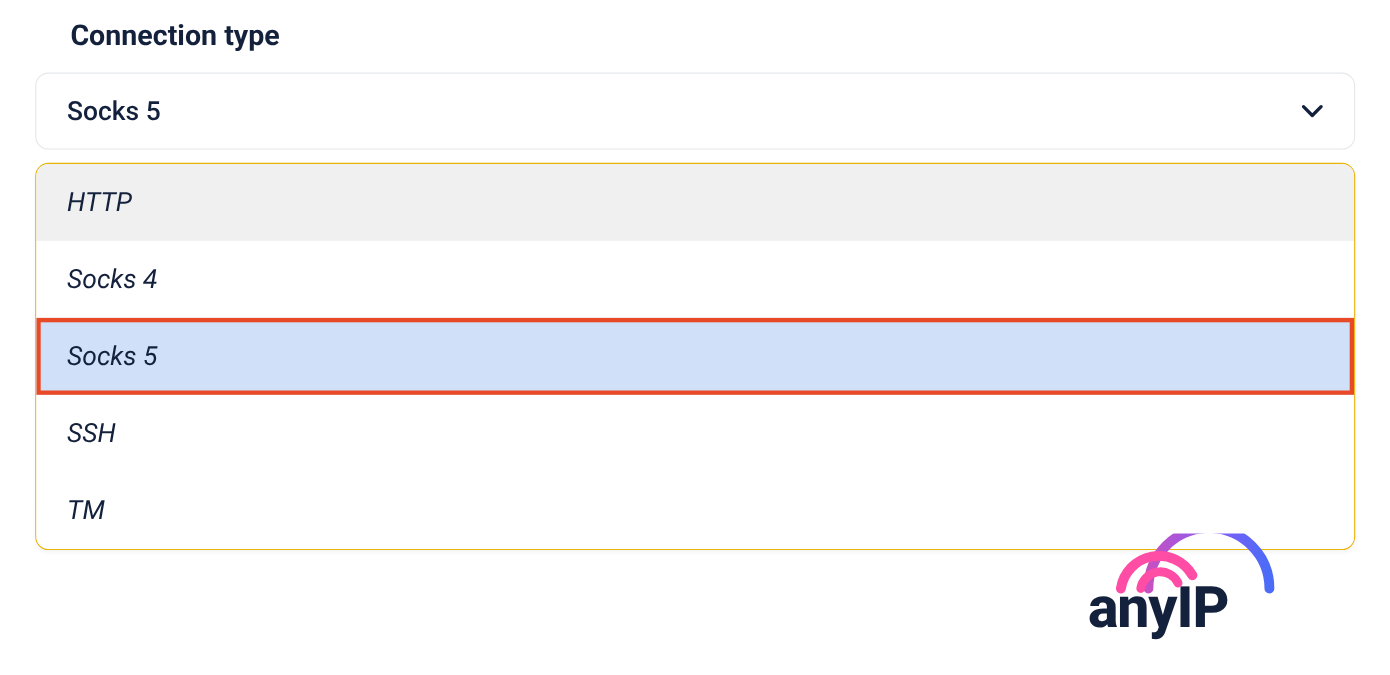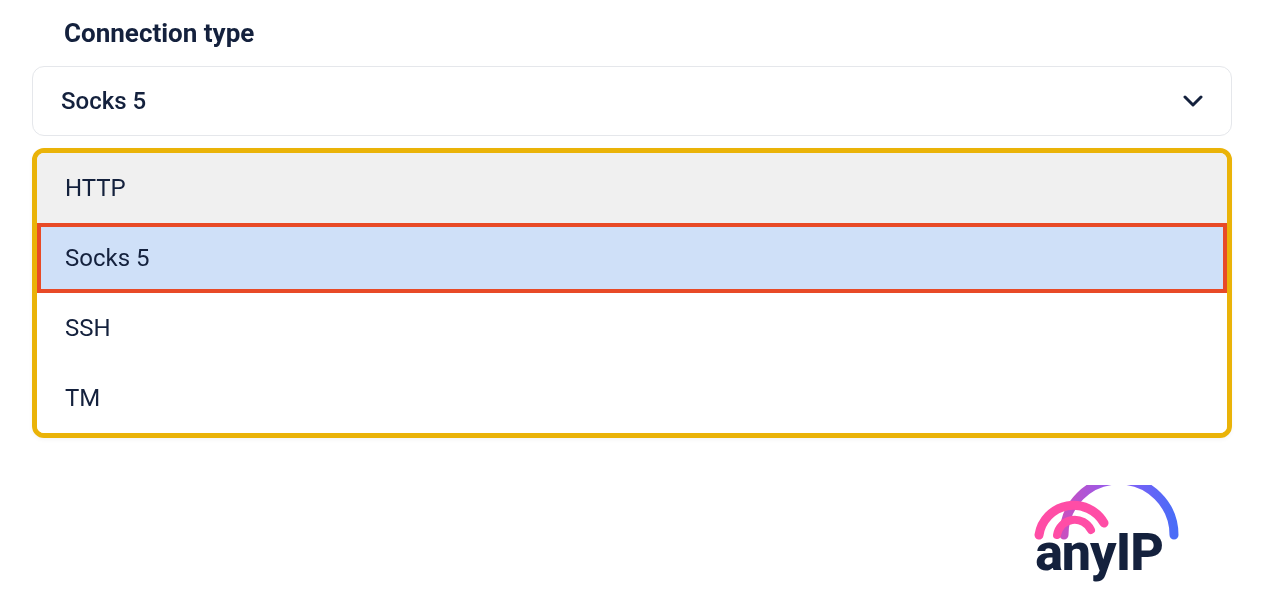--- a/index.html
+++ b/index.html
@@ -61,24 +61,25 @@
       width: 20px;
       height: 12px;
     }
     
     .dropdown-list {
       position: absolute;
       top: 82px;
       left: 0;
       right: 0;
       background: #ffffff;
-      border: 5px solid #eab308;
+      border: 1px solid #eab308;
       border-radius: 12px;
       overflow: hidden;
       box-shadow: 0 2px 4px rgba(0,0,0,0.04);
+      font-style: italic;
     }
     
     .dropdown-option {
       height: 70px;
       display: flex;
       align-items: center;
       padding: 0 28px;
       cursor: pointer;
       font-size: 24px;
       font-weight: 400;
@@ -97,21 +98,20 @@
     }
     
     .logo-watermark {
       position: absolute;
       right: 55px;
       bottom: 35px;
       width: 220px;
       height: 120px;
       display: flex;
       flex-direction: column;
-      align-items: center;
       justify-content: flex-end;
       pointer-events: none;
     }
     
     .logo-arcs {
       position: relative;
       width: 180px;
       height: 50px;
       margin-bottom: -8px;
     }
@@ -136,20 +136,23 @@
     <span class="chevron-icon">
       <svg viewBox="0 0 20 12" fill="none">
         <path d="M2 2 L10 10 L18 2" stroke="#14213d" stroke-width="3" stroke-linecap="round" stroke-linejoin="round"></path>
       </svg>
     </span>
   </div>
 
   <div class="dropdown-list">
     <div class="dropdown-option hovered">
       <span>HTTP</span>
+    </div>
+    <div class="dropdown-option">
+      <span>Socks 4</span>
     </div>
     <div class="dropdown-option selected">
       <span>Socks 5</span>
     </div>
     <div class="dropdown-option">
       <span>SSH</span>
     </div>
     <div class="dropdown-option">
       <span>TM</span>
     </div>

